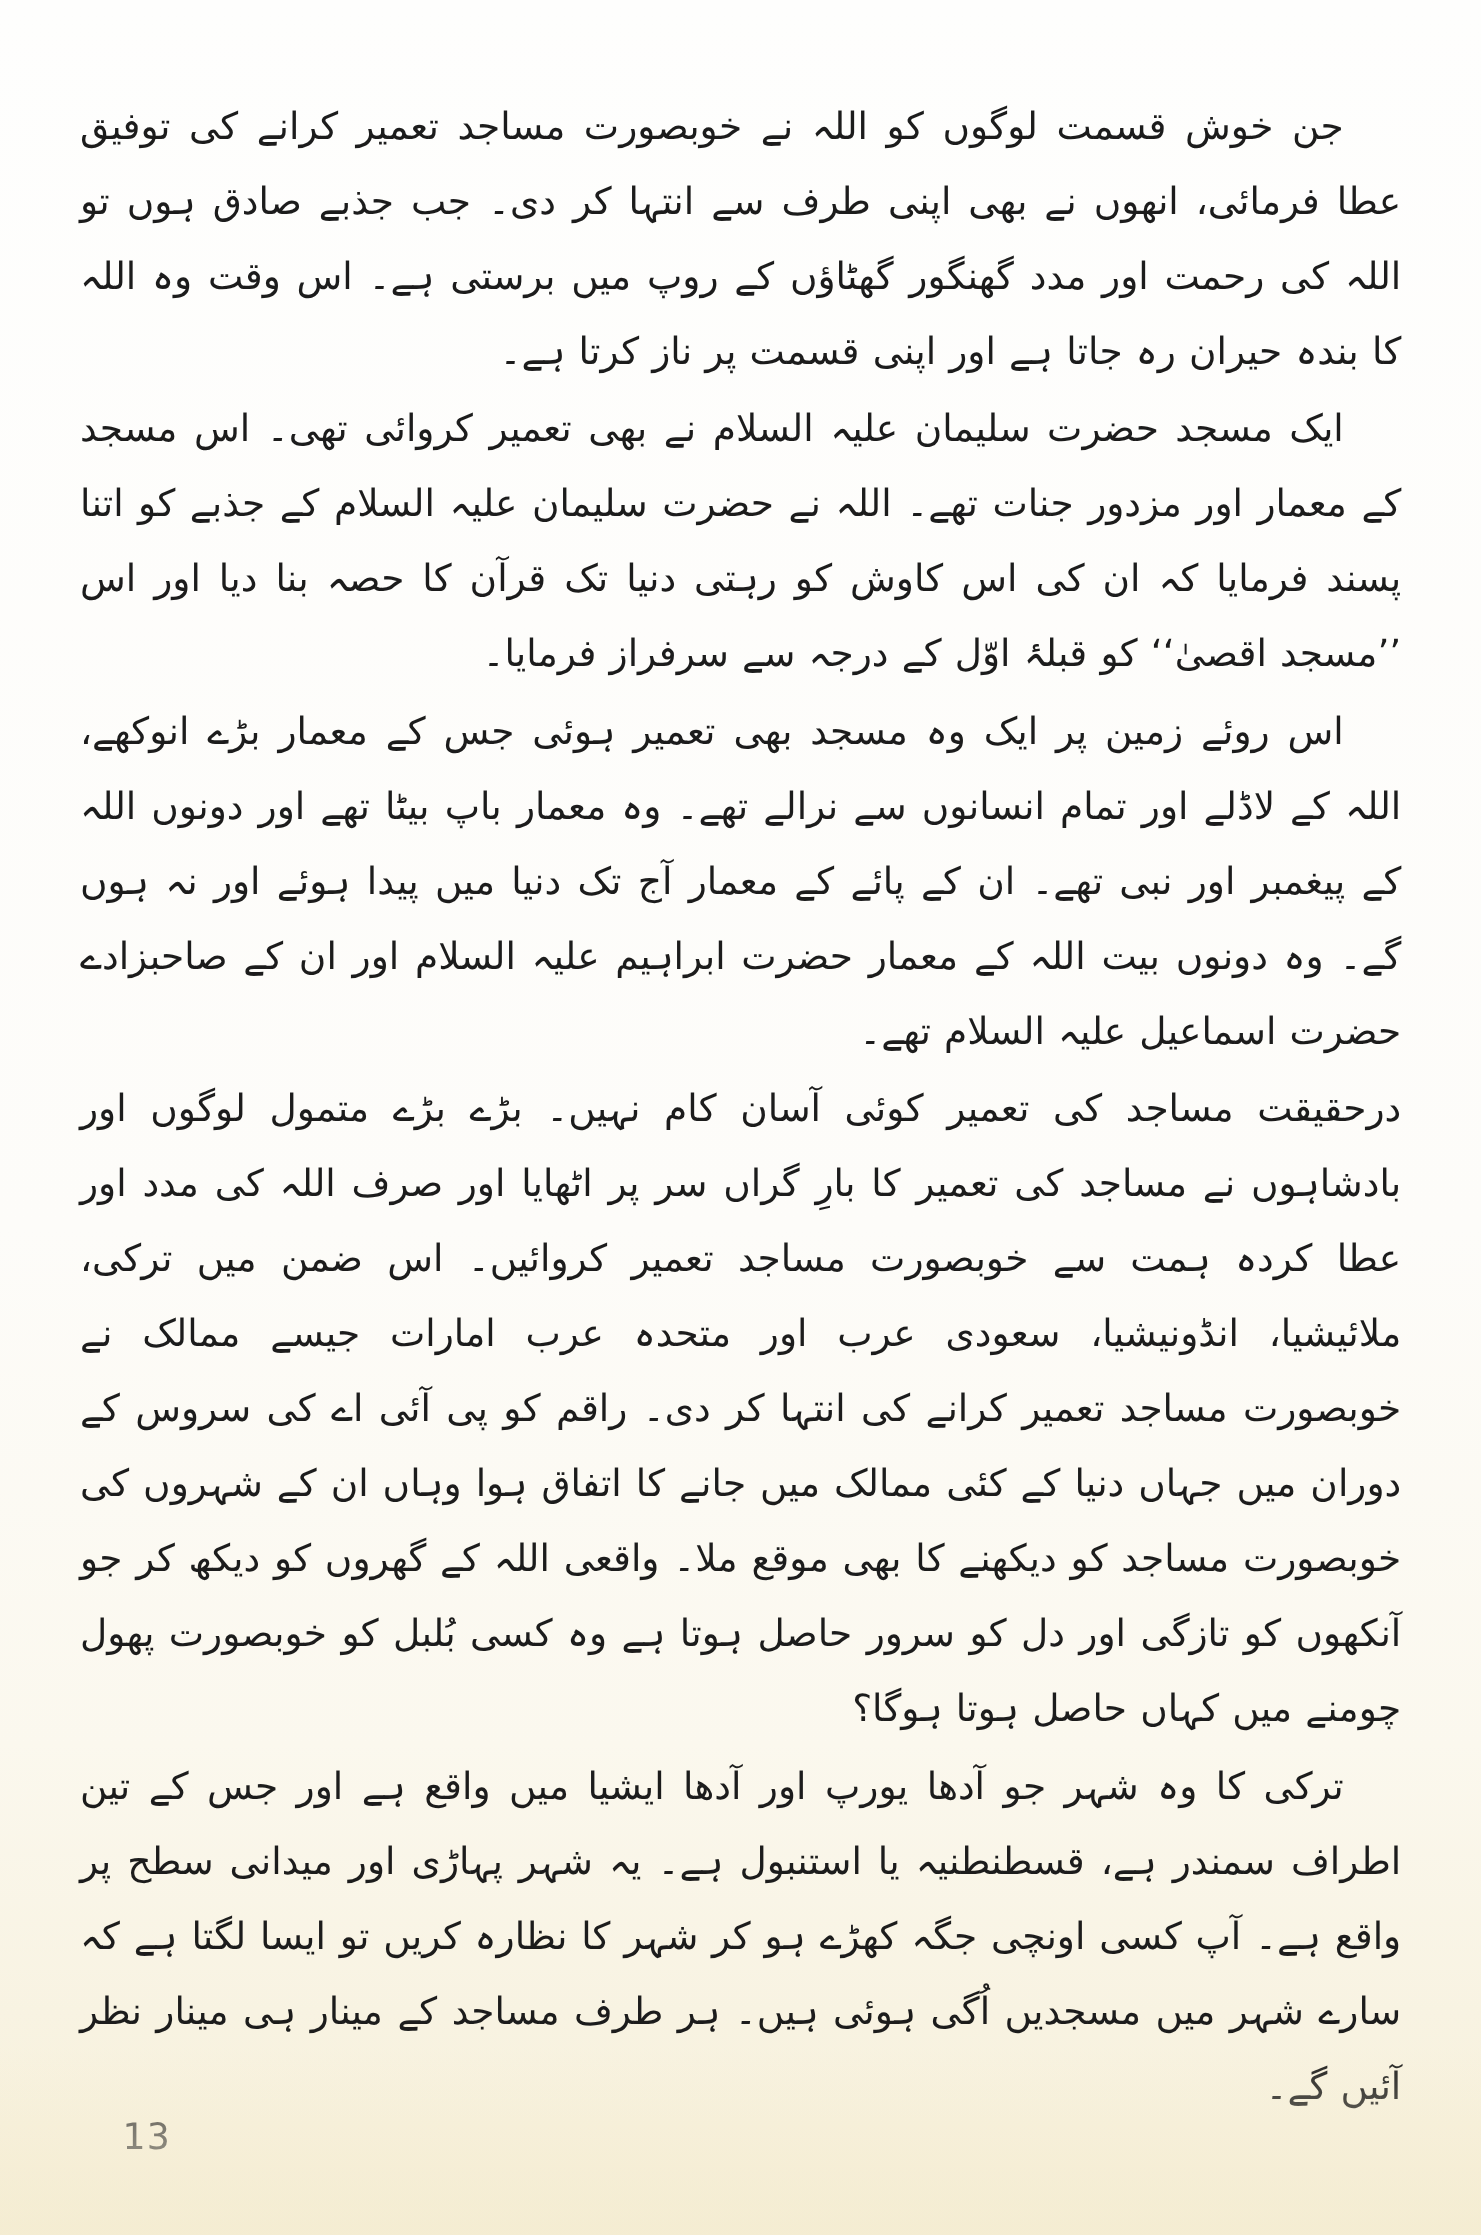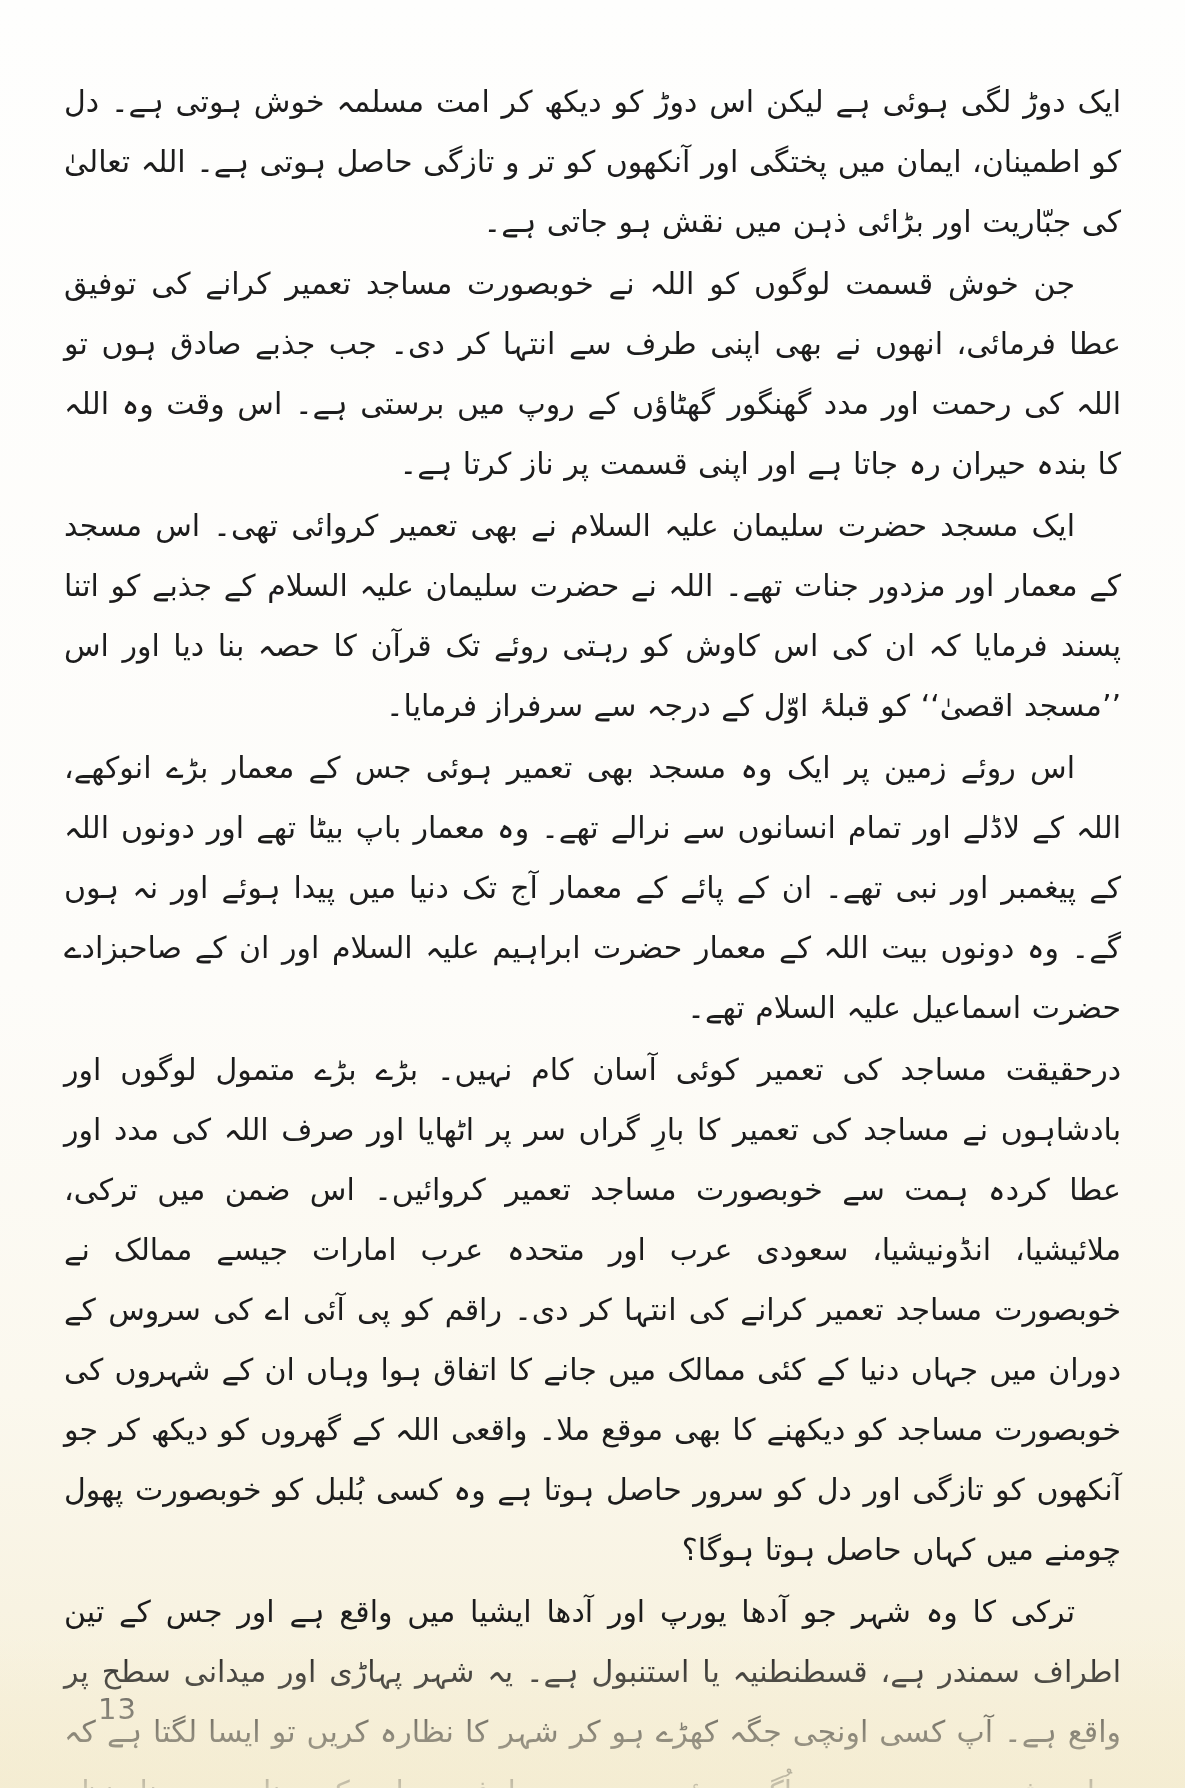--- a/index.html
+++ b/index.html
@@ -64,23 +64,22 @@
     color: #3c3c3c;
     letter-spacing: 1px;
   }
 </style>
 </head>
 <body>
 
 <div class="page">
 
   <div class="text-block">
-    <p class="para">ایک دوڑ لگی ہوئی ہے لیکن اس دوڑ کو دیکھ کر امت مسلمہ خوش ہوتی ہے۔ دل کو اطمینان، ایمان میں پختگی اور آنکھوں کو تر و تازگی حاصل ہوتی ہے۔ اللہ تعالیٰ کی جبّاریت اور بڑائی ذہن میں نقش ہو جاتی ہے۔</p>
     <p class="para indent">جن خوش قسمت لوگوں کو اللہ نے خوبصورت مساجد تعمیر کرانے کی توفیق عطا فرمائی، انھوں نے بھی اپنی طرف سے انتہا کر دی۔ جب جذبے صادق ہوں تو اللہ کی رحمت اور مدد گھنگور گھٹاؤں کے روپ میں برستی ہے۔ اس وقت وہ اللہ کا بندہ حیران رہ جاتا ہے اور اپنی قسمت پر ناز کرتا ہے۔</p>
-    <p class="para indent">ایک مسجد حضرت سلیمان علیہ السلام نے بھی تعمیر کروائی تھی۔ اس مسجد کے معمار اور مزدور جنات تھے۔ اللہ نے حضرت سلیمان علیہ السلام کے جذبے کو اتنا پسند فرمایا کہ ان کی اس کاوش کو رہتی روئے تک قرآن کا حصہ بنا دیا اور اس ’’مسجد اقصیٰ‘‘ کو قبلۂ اوّل کے درجہ سے سرفراز فرمایا۔</p>
+    <p class="para indent">ایک مسجد حضرت سلیمان علیہ السلام نے بھی تعمیر کروائی تھی۔ اس مسجد کے معمار اور مزدور جنات تھے۔ اللہ نے حضرت سلیمان علیہ السلام کے جذبے کو اتنا پسند فرمایا کہ ان کی اس کاوش کو رہتی دنیا تک قرآن کا حصہ بنا دیا اور اس ’’مسجد اقصیٰ‘‘ کو قبلۂ اوّل کے درجہ سے سرفراز فرمایا۔</p>
     <p class="para indent">اس روئے زمین پر ایک وہ مسجد بھی تعمیر ہوئی جس کے معمار بڑے انوکھے، اللہ کے لاڈلے اور تمام انسانوں سے نرالے تھے۔ وہ معمار باپ بیٹا تھے اور دونوں اللہ کے پیغمبر اور نبی تھے۔ ان کے پائے کے معمار آج تک دنیا میں پیدا ہوئے اور نہ ہوں گے۔ وہ دونوں بیت اللہ کے معمار حضرت ابراہیم علیہ السلام اور ان کے صاحبزادے حضرت اسماعیل علیہ السلام تھے۔</p>
     <p class="para">درحقیقت مساجد کی تعمیر کوئی آسان کام نہیں۔ بڑے بڑے متمول لوگوں اور بادشاہوں نے مساجد کی تعمیر کا بارِ گراں سر پر اٹھایا اور صرف اللہ کی مدد اور عطا کردہ ہمت سے خوبصورت مساجد تعمیر کروائیں۔ اس ضمن میں ترکی، ملائیشیا، انڈونیشیا، سعودی عرب اور متحدہ عرب امارات جیسے ممالک نے خوبصورت مساجد تعمیر کرانے کی انتہا کر دی۔ راقم کو پی آئی اے کی سروس کے دوران میں جہاں دنیا کے کئی ممالک میں جانے کا اتفاق ہوا وہاں ان کے شہروں کی خوبصورت مساجد کو دیکھنے کا بھی موقع ملا۔ واقعی اللہ کے گھروں کو دیکھ کر جو آنکھوں کو تازگی اور دل کو سرور حاصل ہوتا ہے وہ کسی بُلبل کو خوبصورت پھول چومنے میں کہاں حاصل ہوتا ہوگا؟</p>
     <p class="para indent">ترکی کا وہ شہر جو آدھا یورپ اور آدھا ایشیا میں واقع ہے اور جس کے تین اطراف سمندر ہے، قسطنطنیہ یا استنبول ہے۔ یہ شہر پہاڑی اور میدانی سطح پر واقع ہے۔ آپ کسی اونچی جگہ کھڑے ہو کر شہر کا نظارہ کریں تو ایسا لگتا ہے کہ سارے شہر میں مسجدیں اُگی ہوئی ہیں۔ ہر طرف مساجد کے مینار ہی مینار نظر آئیں گے۔</p>
 
   </div>
 
   <div class="footer">
     <span class="page-number">13</span>
   </div>
 

